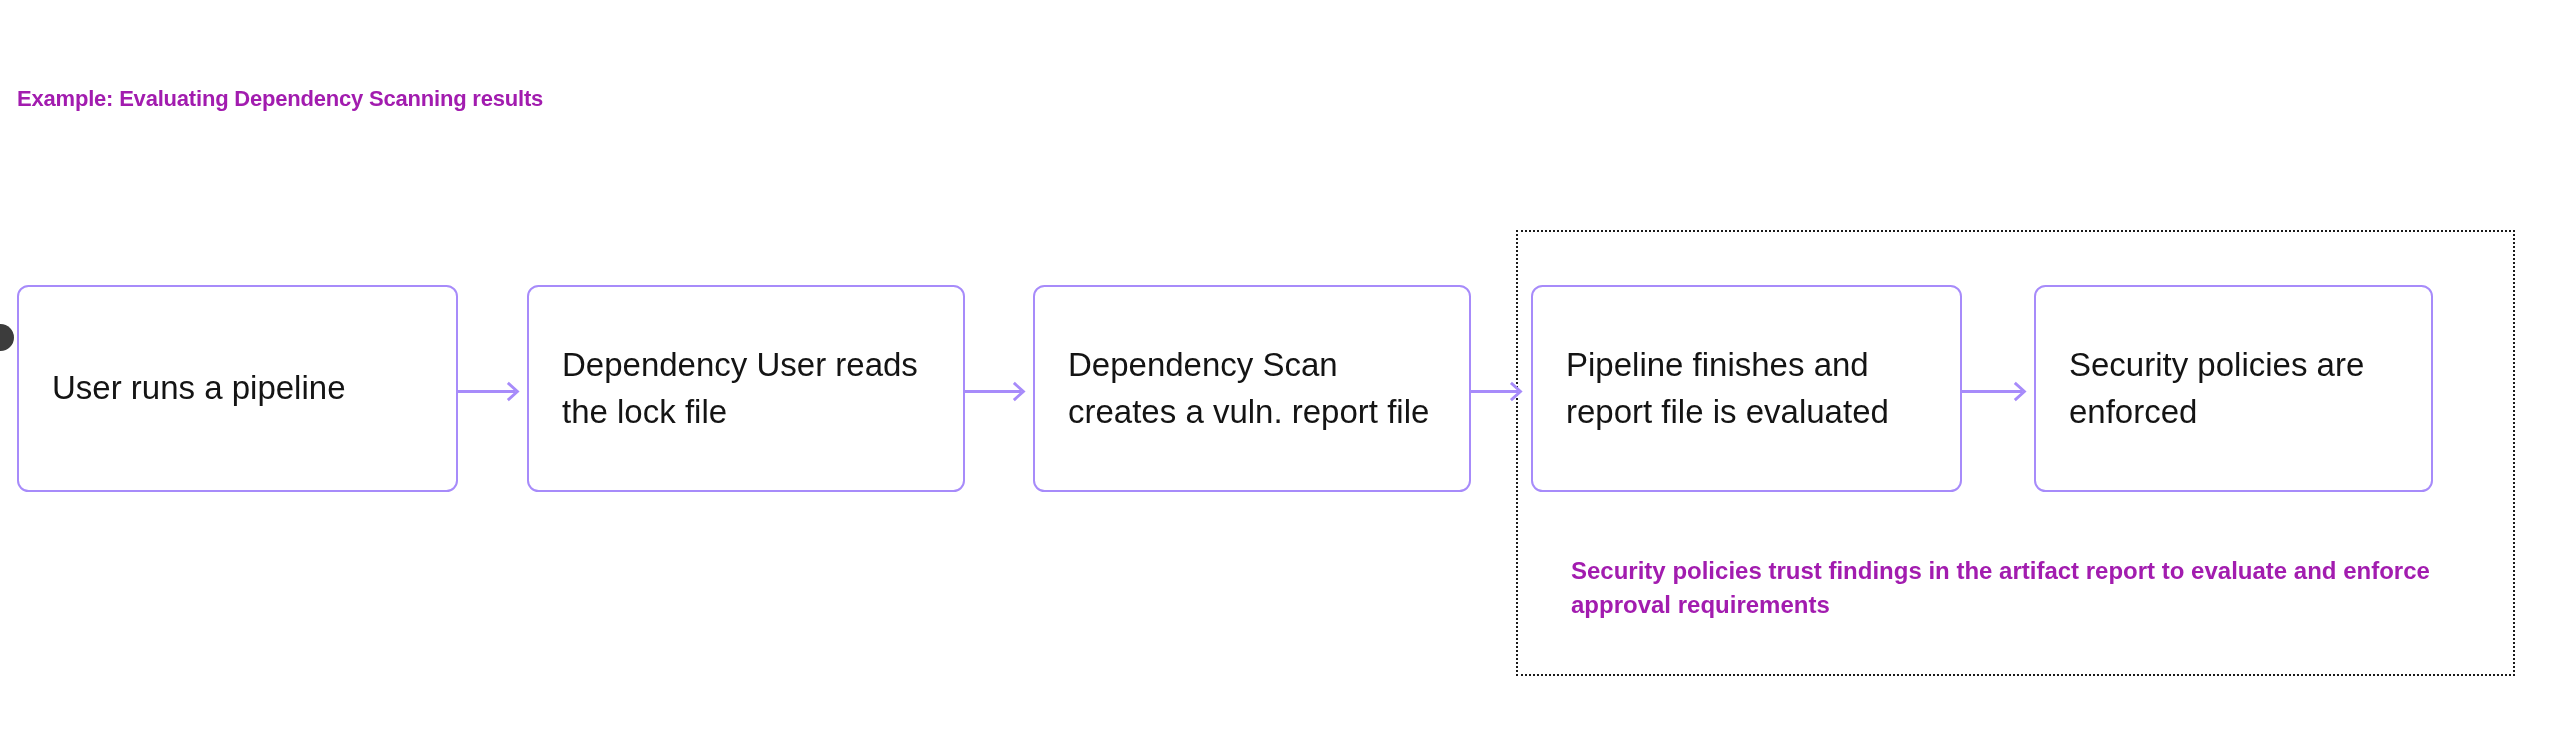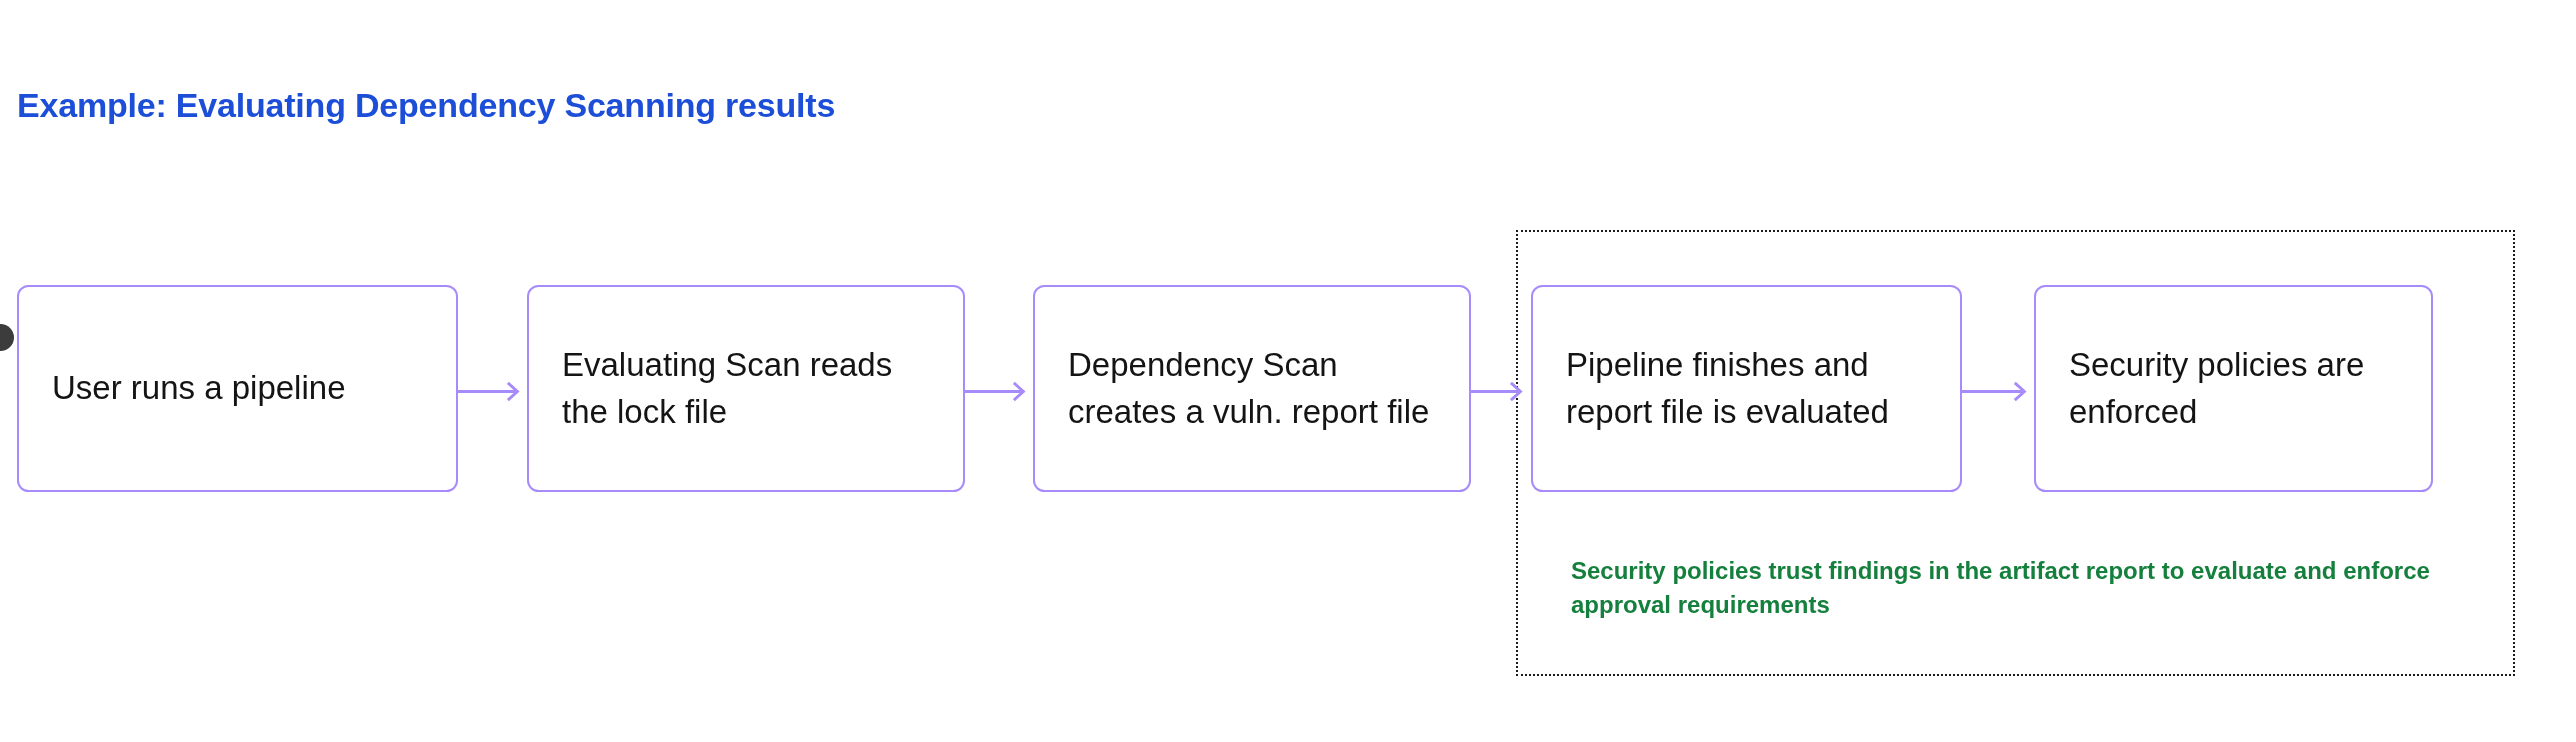--- a/index.html
+++ b/index.html
@@ -20,23 +20,23 @@
     left: 0; top: 0;
     width: 2576px;
     height: 742px;
   }
 
   
   .page-title {
     position: absolute;
     left: 17px;
     top: 86px;
-    font-size: 34px;
+    font-size: 22px;
     font-weight: bold;
-    color: #1d4ed8;
+    color: #a21caf;
     letter-spacing: -0.2px;
     white-space: nowrap;
   }
 
   
   .edge-dot {
     position: absolute;
     left: -13.4px;
     top: 324px;
     width: 27px;
@@ -99,40 +99,40 @@
 
   
   .group-caption {
     position: absolute;
     left: 1571px;
     top: 554px;
     width: 896px;
     font-size: 24px;
     font-weight: bold;
     line-height: 1.42;
-    color: #15803d;
+    color: #a21caf;
   }
 </style>
 </head>
 <body>
 
 <div id="canvas">
 
   <div class="page-title">Example: Evaluating Dependency Scanning results</div>
 
   <div class="edge-dot"></div>
 
   <div class="group-box"></div>
 
   <div class="node" id="node-1">
     <span class="node-label">User runs a pipeline</span>
   </div>
 
   <div class="node" id="node-2">
-    <span class="node-label">Evaluating Scan reads the lock file</span>
+    <span class="node-label">Dependency User reads the lock file</span>
   </div>
 
   <div class="node" id="node-3">
     <span class="node-label">Dependency Scan creates a vuln. report file</span>
   </div>
 
   <div class="node" id="node-4">
     <span class="node-label">Pipeline finishes and report file is evaluated</span>
   </div>
 

